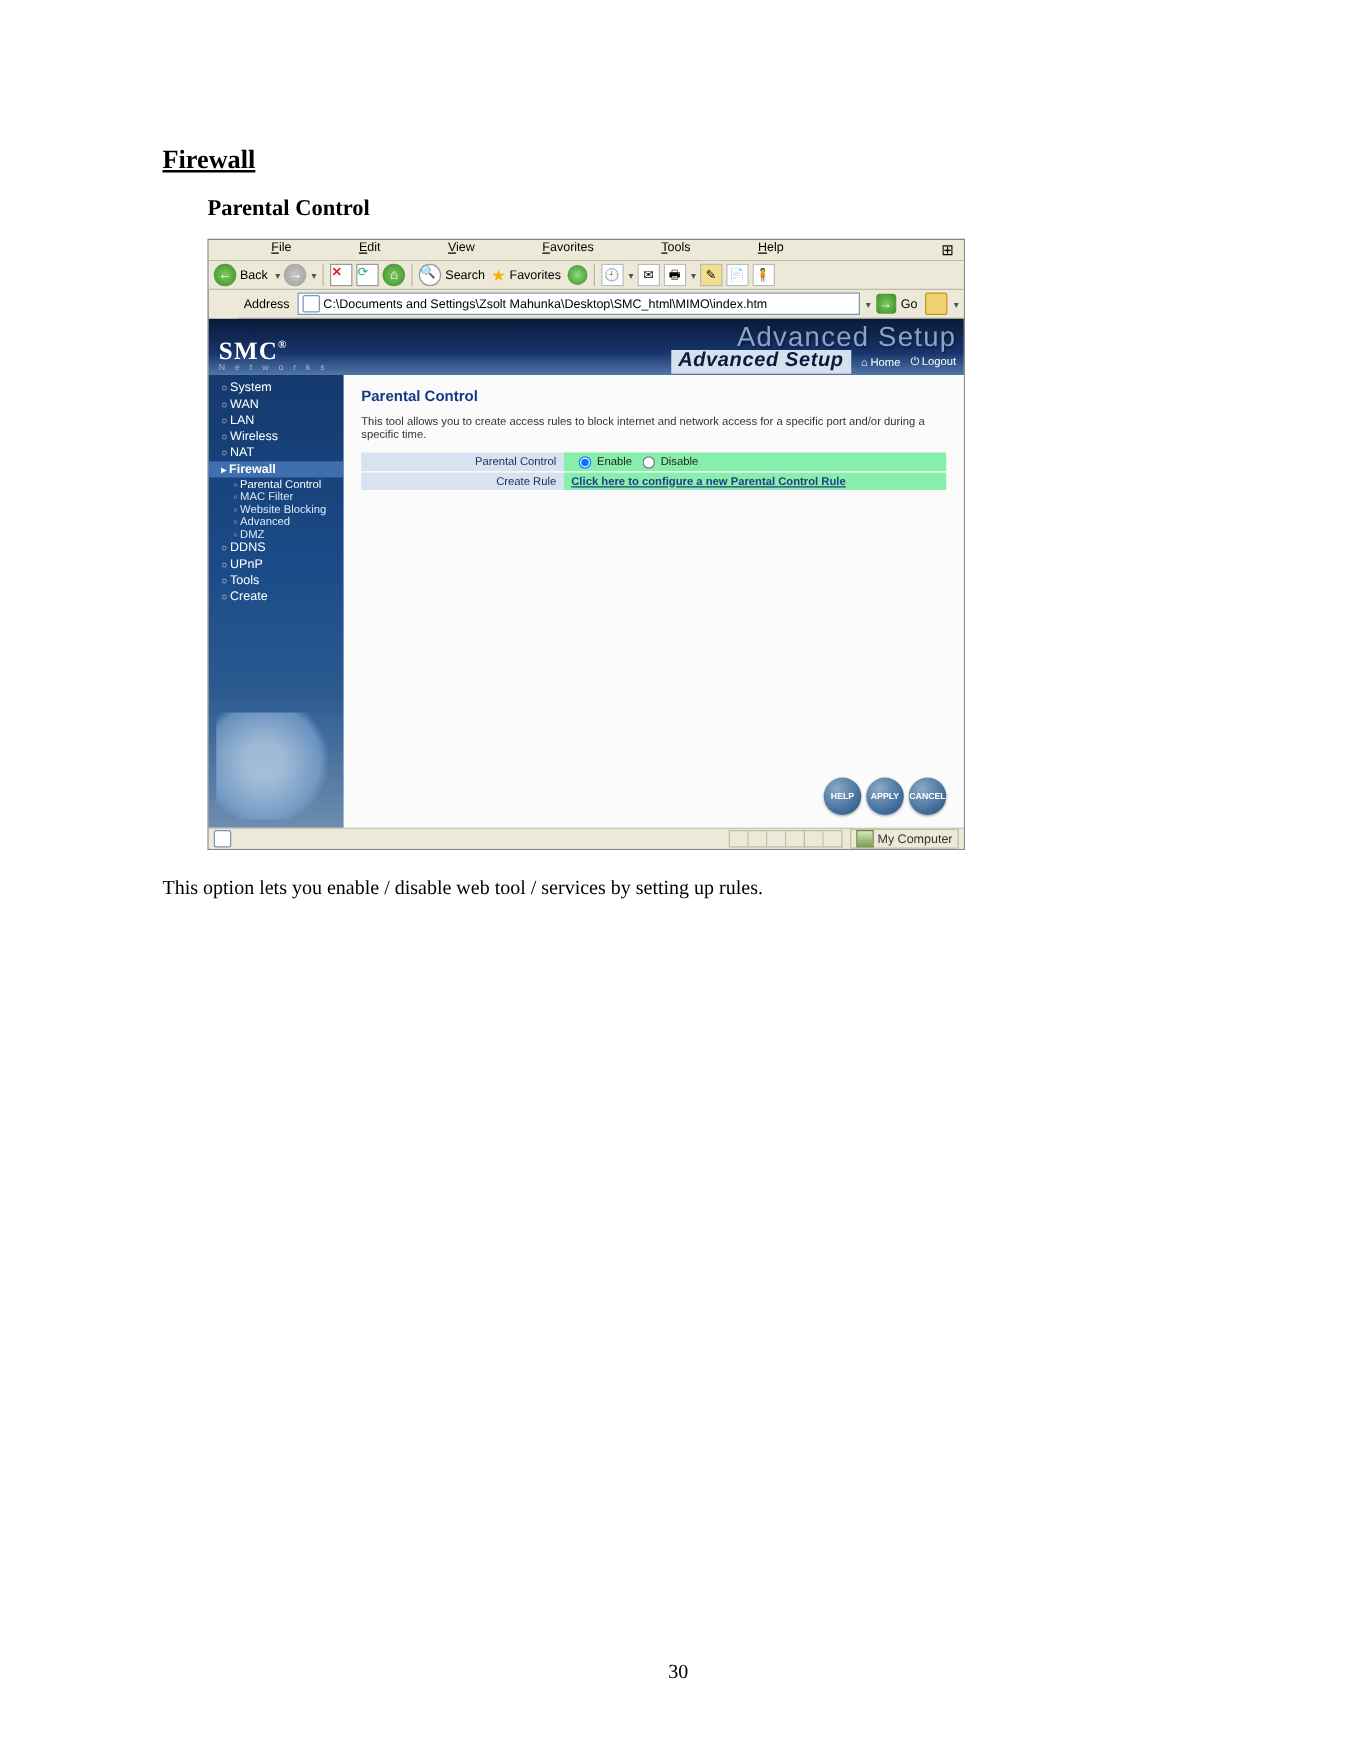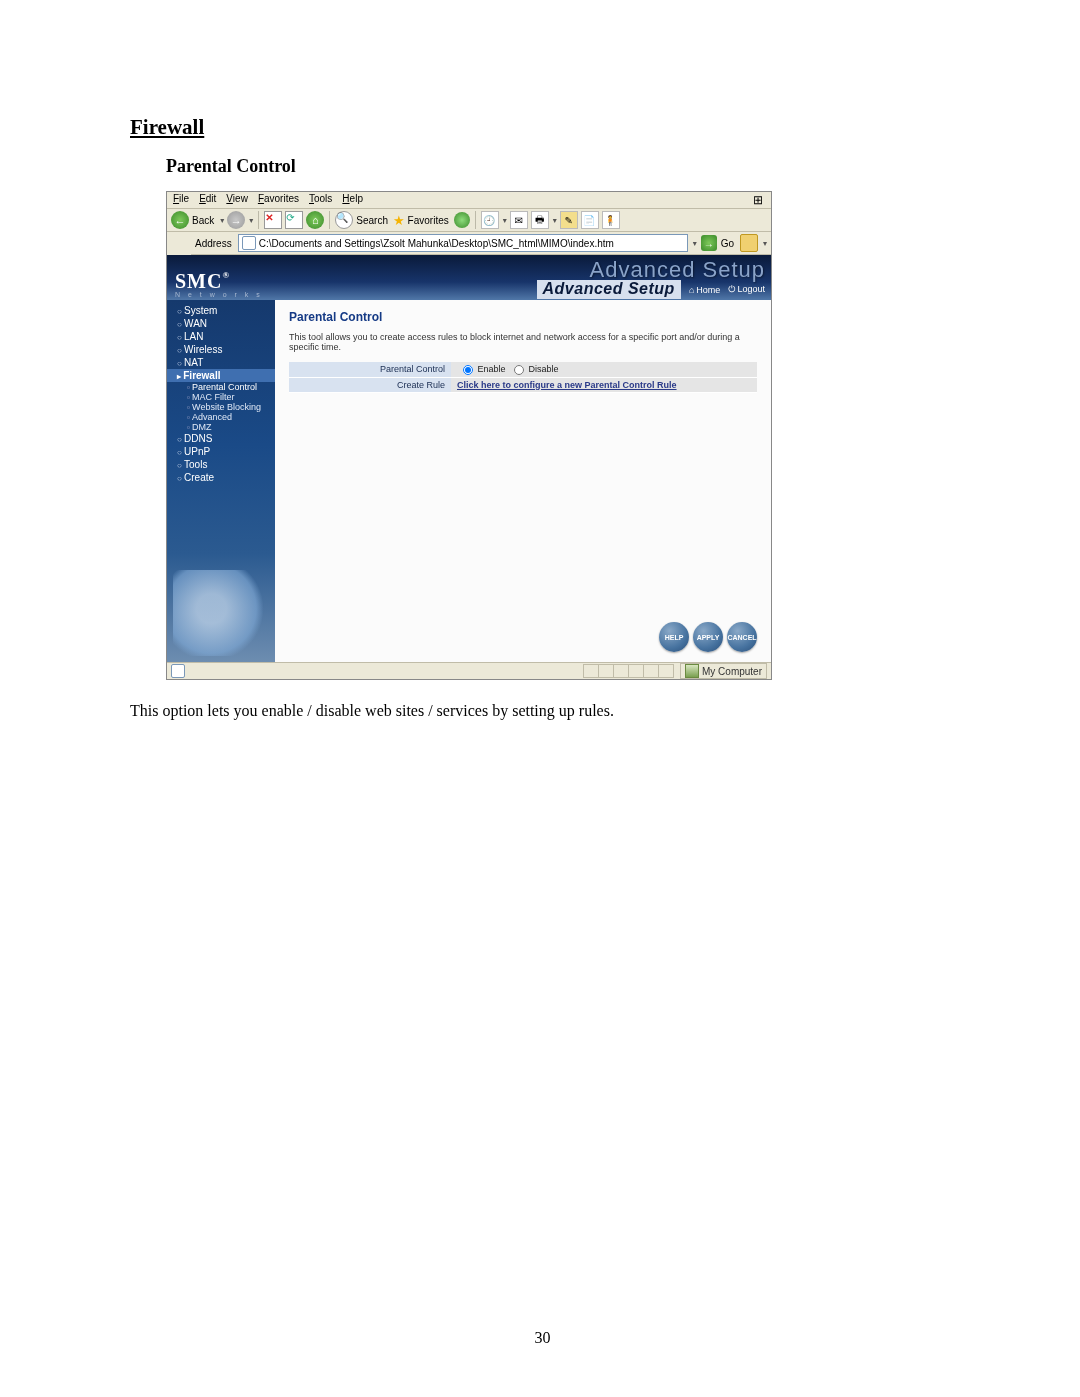--- a/index.html
+++ b/index.html
@@ -69,21 +69,21 @@
   .win-btn.close { background: #d05030; }
   
   .menubar {
     background: #ece9d8;
     padding: 1px 4px;
     display: flex;
     gap: 6px;
     font-size: 10px;
     border-bottom: 1px solid #c0bca8;
   }
-  .menubar .menu { padding: 0 2px; text-decoration: underline; text-decoration-color: transparent; }
+  .menubar .menu { padding: 0 2px; text-decoration: underline; text-decoration-color: transparent; margin-left: 44px; }
   .menubar .menu::first-letter { text-decoration: underline; }
   .menubar .flag {
     margin-left: auto;
     width: 18px; height: 14px;
     text-align: center;
     font-size: 12px;
   }
   
   .toolbar {
     background: #ece9d8;
@@ -203,21 +203,21 @@
     font-size:10px;
     padding:10px 14px 8px 14px;
     position:relative;
     font-family: Verdana, Tahoma, Arial, sans-serif;
   }
   .panel-title { color:#153a85; font-weight:bold; font-size:12px; margin-bottom:8px; }
   .panel-desc { font-size:9px; color:#333; margin-bottom:10px; }
   .cfg-table { width:100%; border-collapse:collapse; margin-bottom:8px; }
   .cfg-table td { padding:2px 6px; font-size:9px; }
   .cfg-table td.label { text-align:right; width:150px; background:#d8e2f0; color:#1a2d52; border-bottom:1px solid #fff; }
-  .cfg-table td.value { background:#e5e5e5; border-bottom:1px solid #fff; }
+  .cfg-table td.value { background:#86efac; border-bottom:1px solid #fff; }
   .cfg-table a.rule-link { color:#2a3a88; text-decoration:underline; font-weight:bold; }
   .radio { width:10px;height:10px;vertical-align:middle;margin:0 2px 0 6px; }
   .rule-header { width:100%; border-collapse:collapse; }
   .rule-header th {
     background:#3a62a8; color:#fff; font-size:9px; font-weight:bold;
     padding:3px 4px; border:1px solid #2a4a80; text-align:center;
   }
   .action-buttons { position:absolute; right:14px; bottom:10px; display:flex; gap:4px; }
   .round-btn {
     width:30px;height:30px;border-radius:50%;
@@ -399,16 +399,16 @@
           <span class="status-cell"></span>
           <span class="status-cell"></span>
       </span>
       <span class="my-comp">
         <span class="ico"></span>
         <span>My Computer</span>
       </span>
     </div>
   </div>
 
-  <p class="body-text">This option lets you enable / disable web sites / services by setting up rules.</p>
+  <p class="body-text">This option lets you enable / disable web tool / services by setting up rules.</p>
 
   <div class="page-number">30</div>
 </div>
 
 </body></html>

